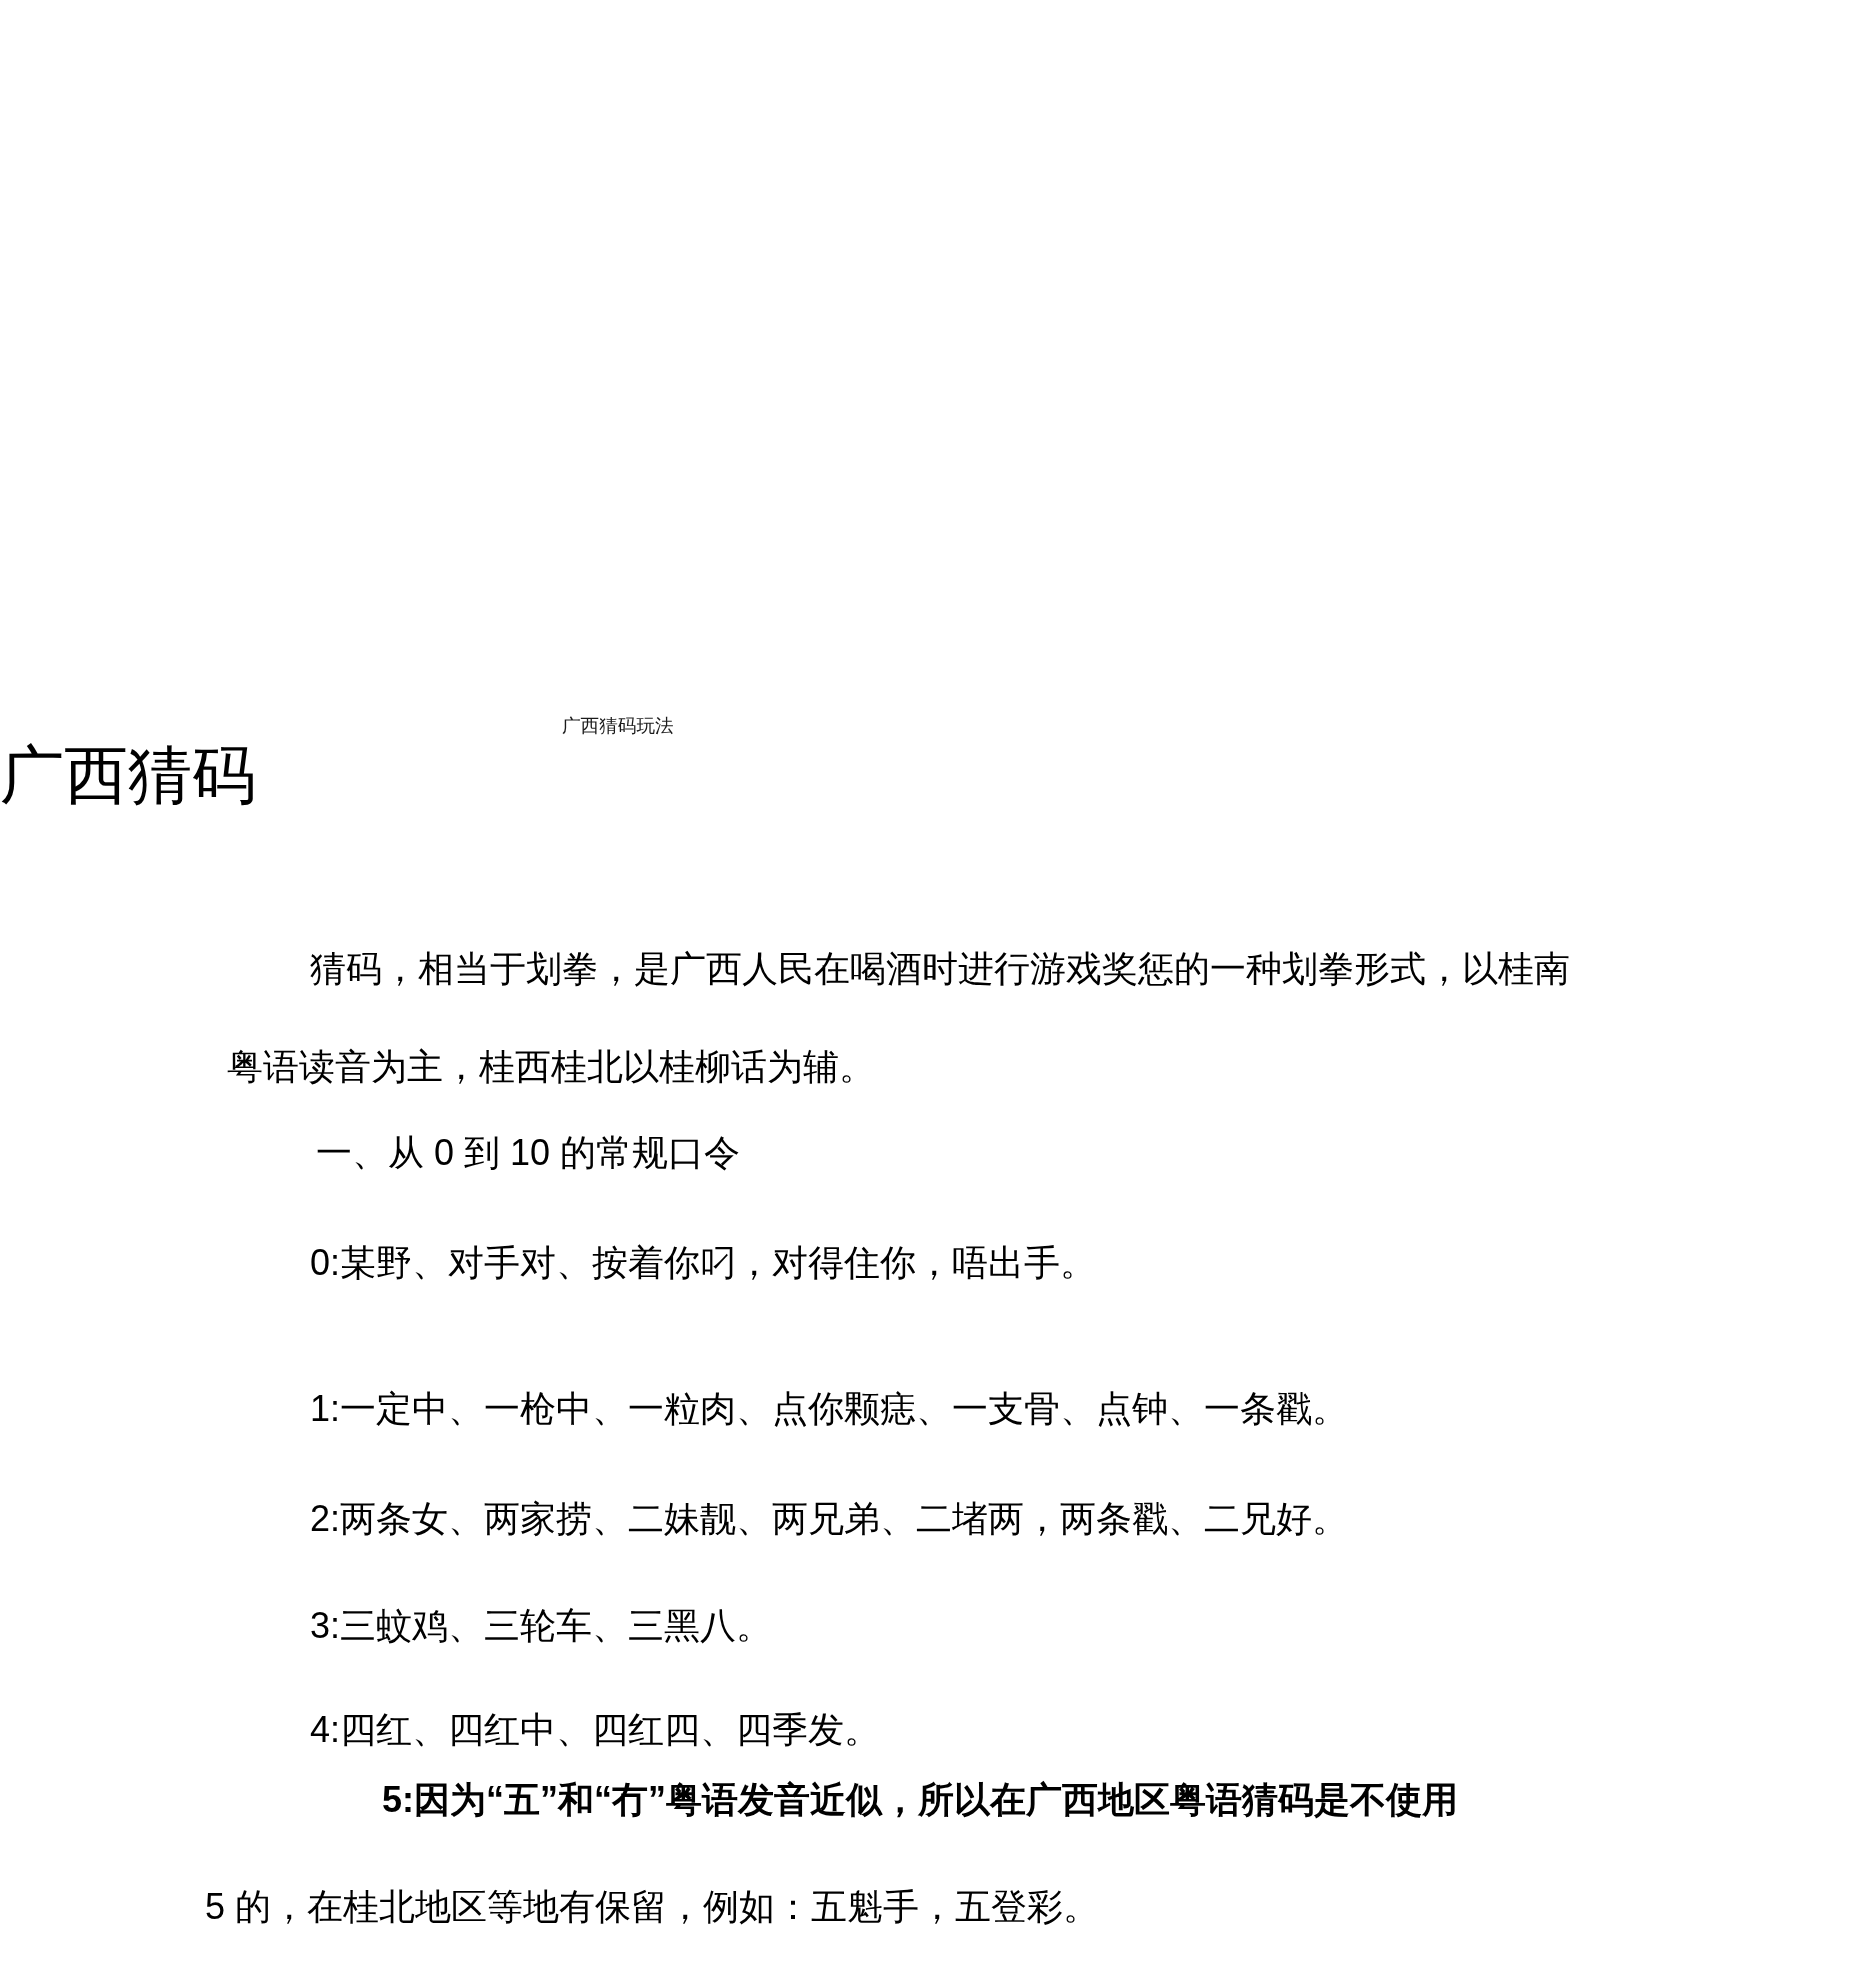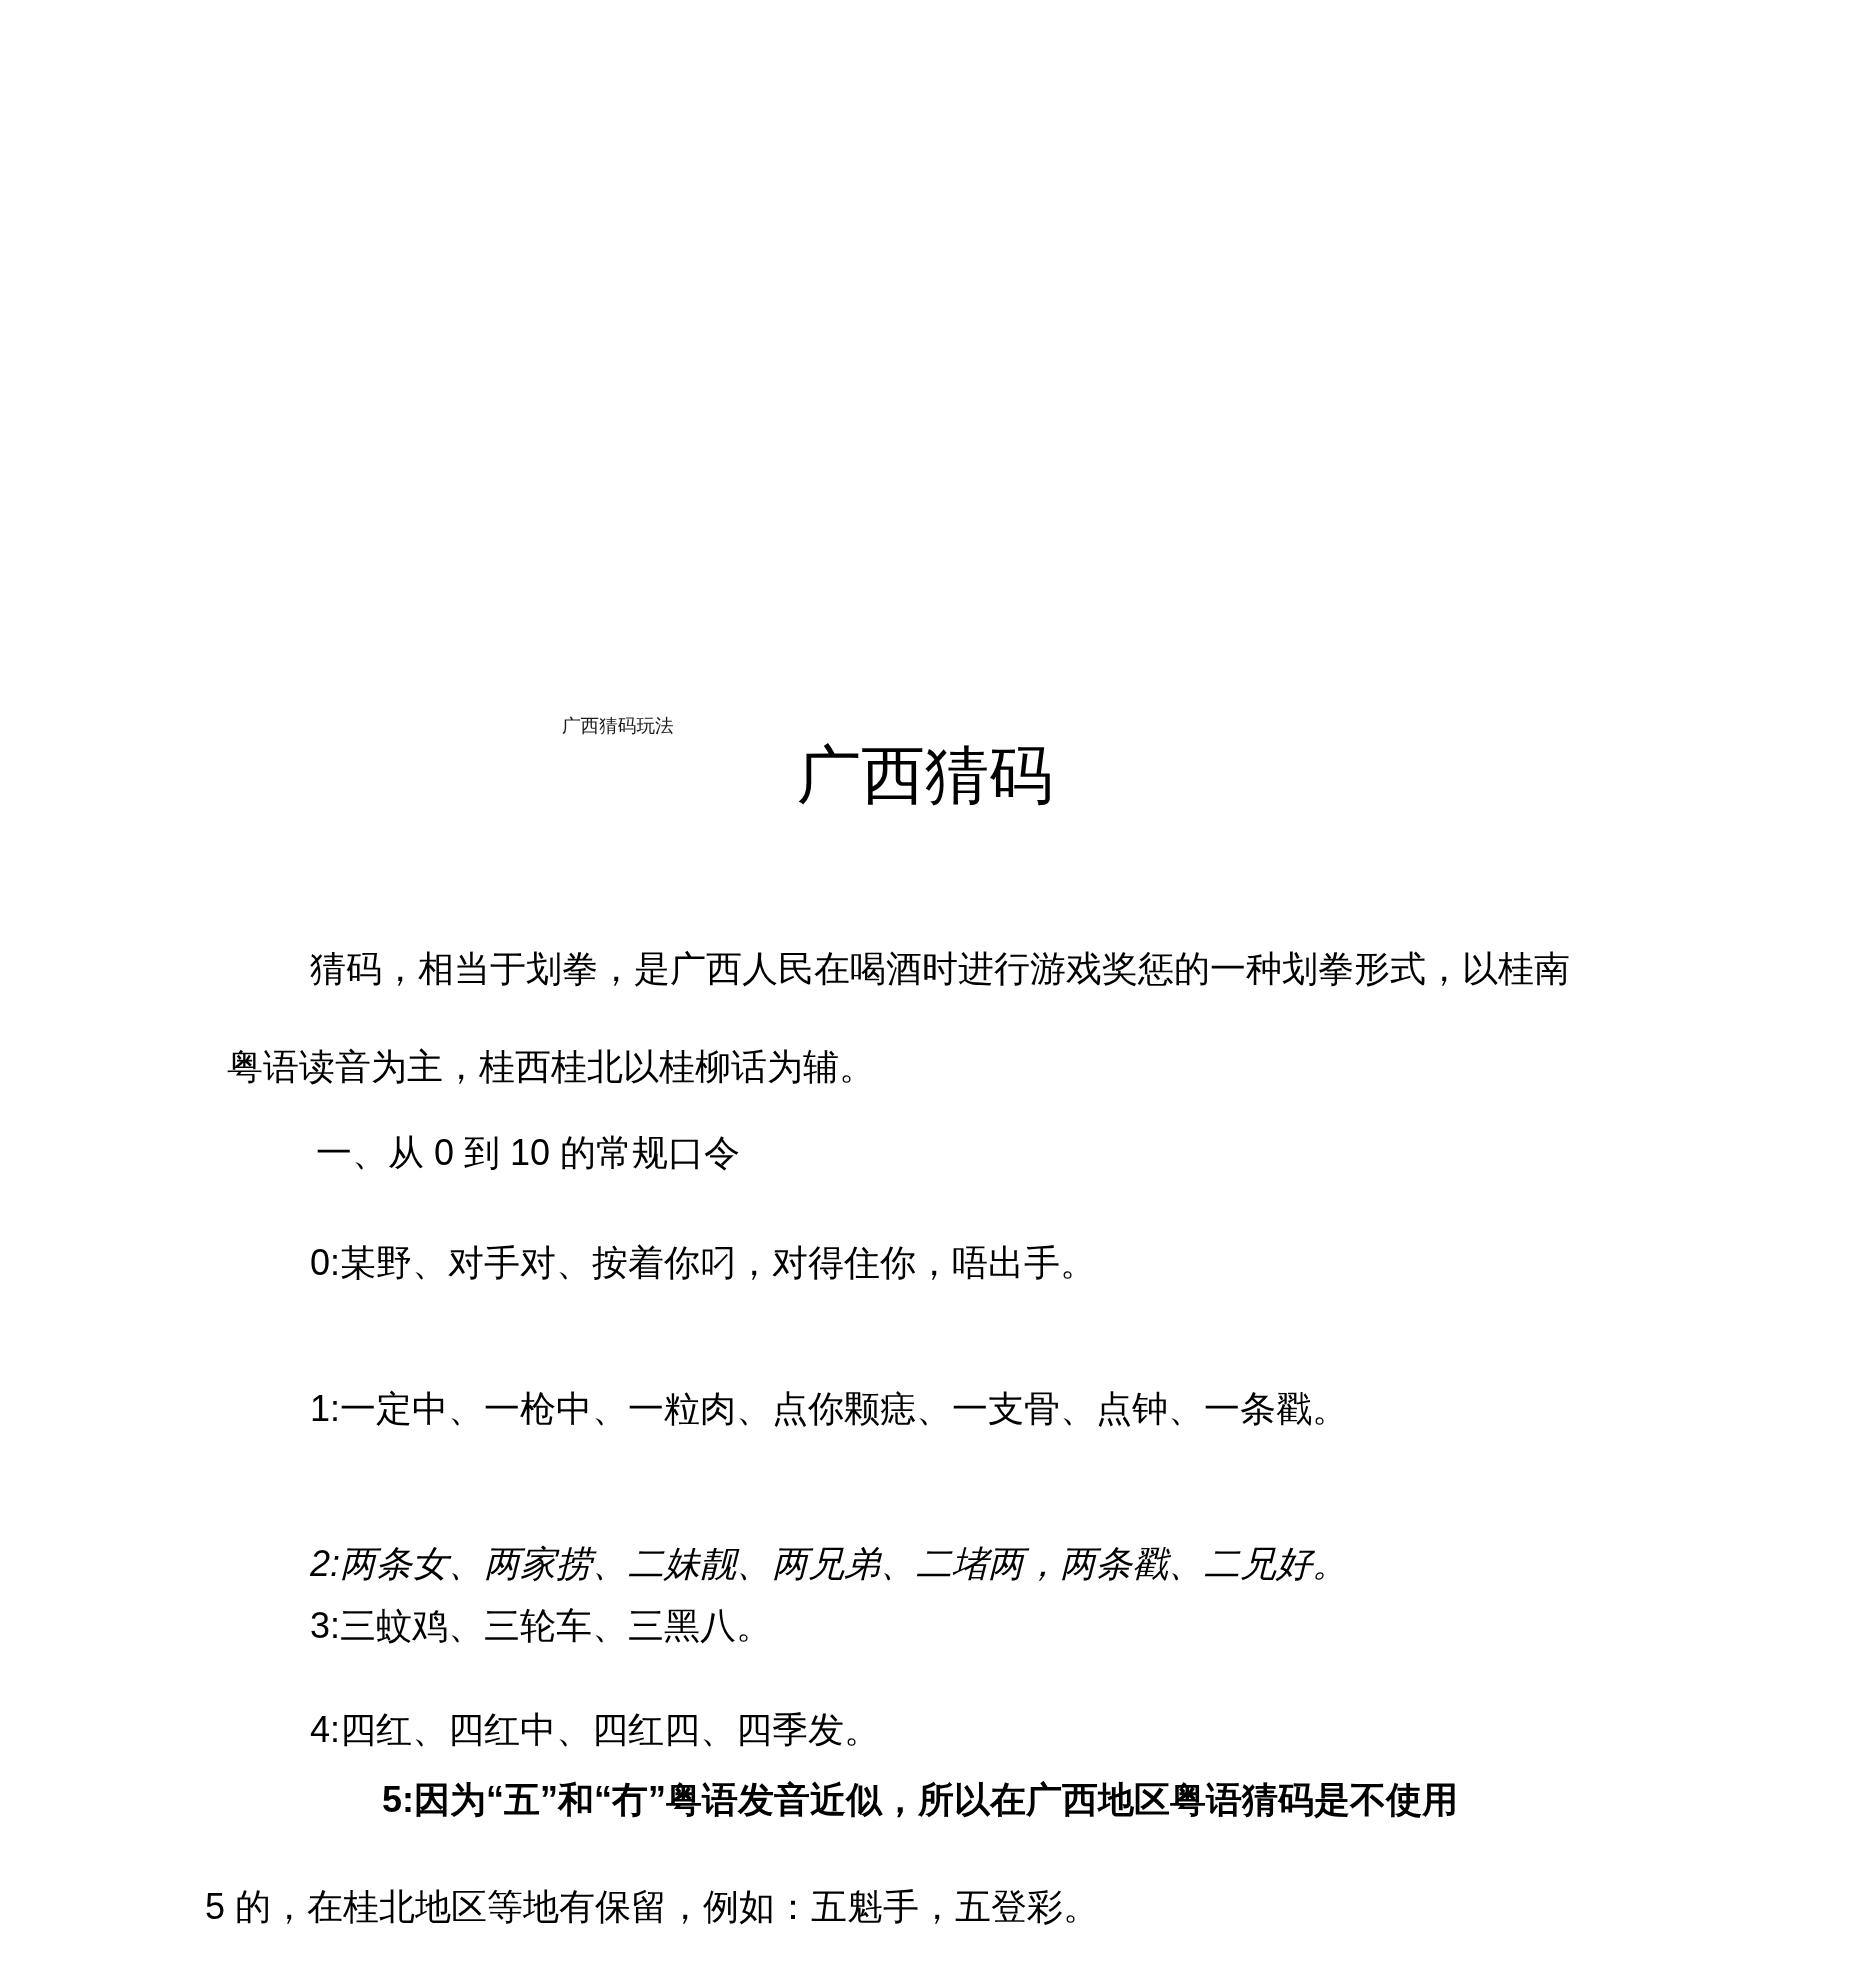--- a/index.html
+++ b/index.html
@@ -29,21 +29,20 @@
     color: #1a1a1a;
     letter-spacing: 0px;
     white-space: nowrap;
   }
   .doc-title {
     position: absolute;
     left: 0;
     top: 739px;
     width: 1850px;
     margin: 0;
-    text-align: center;
     font-size: 64px;
     font-weight: normal;
     line-height: 1.15;
     color: #000000;
     white-space: nowrap;
   }
   .line {
     position: absolute;
     margin: 0;
     font-size: 36px;
@@ -52,21 +51,21 @@
     white-space: nowrap;
   }
   .indent-1 { left: 310px; }
   .margin-0 { left: 227px; }
   .indent-2 { left: 382px; }
   .t-intro-1  { top: 946px; }
   .t-intro-2  { top: 1044px; }
   .t-heading  { top: 1130px; margin-left: 6px; }
   .t-rule-0   { top: 1240px; }
   .t-rule-1   { top: 1386px; }
-  .t-rule-2   { top: 1541px; font-style: italic; }
+  .t-rule-2   { top: 1496px; }
   .t-rule-3   { top: 1603px; }
   .t-rule-4   { top: 1671px; margin-top: 36px; }
   .t-rule-5a  { top: 1777px; font-weight: bold; }
   .t-rule-5b  { top: 1884px; left: 205px; }
 </style>
 </head>
 <body>
 
 <div class="page">
 

